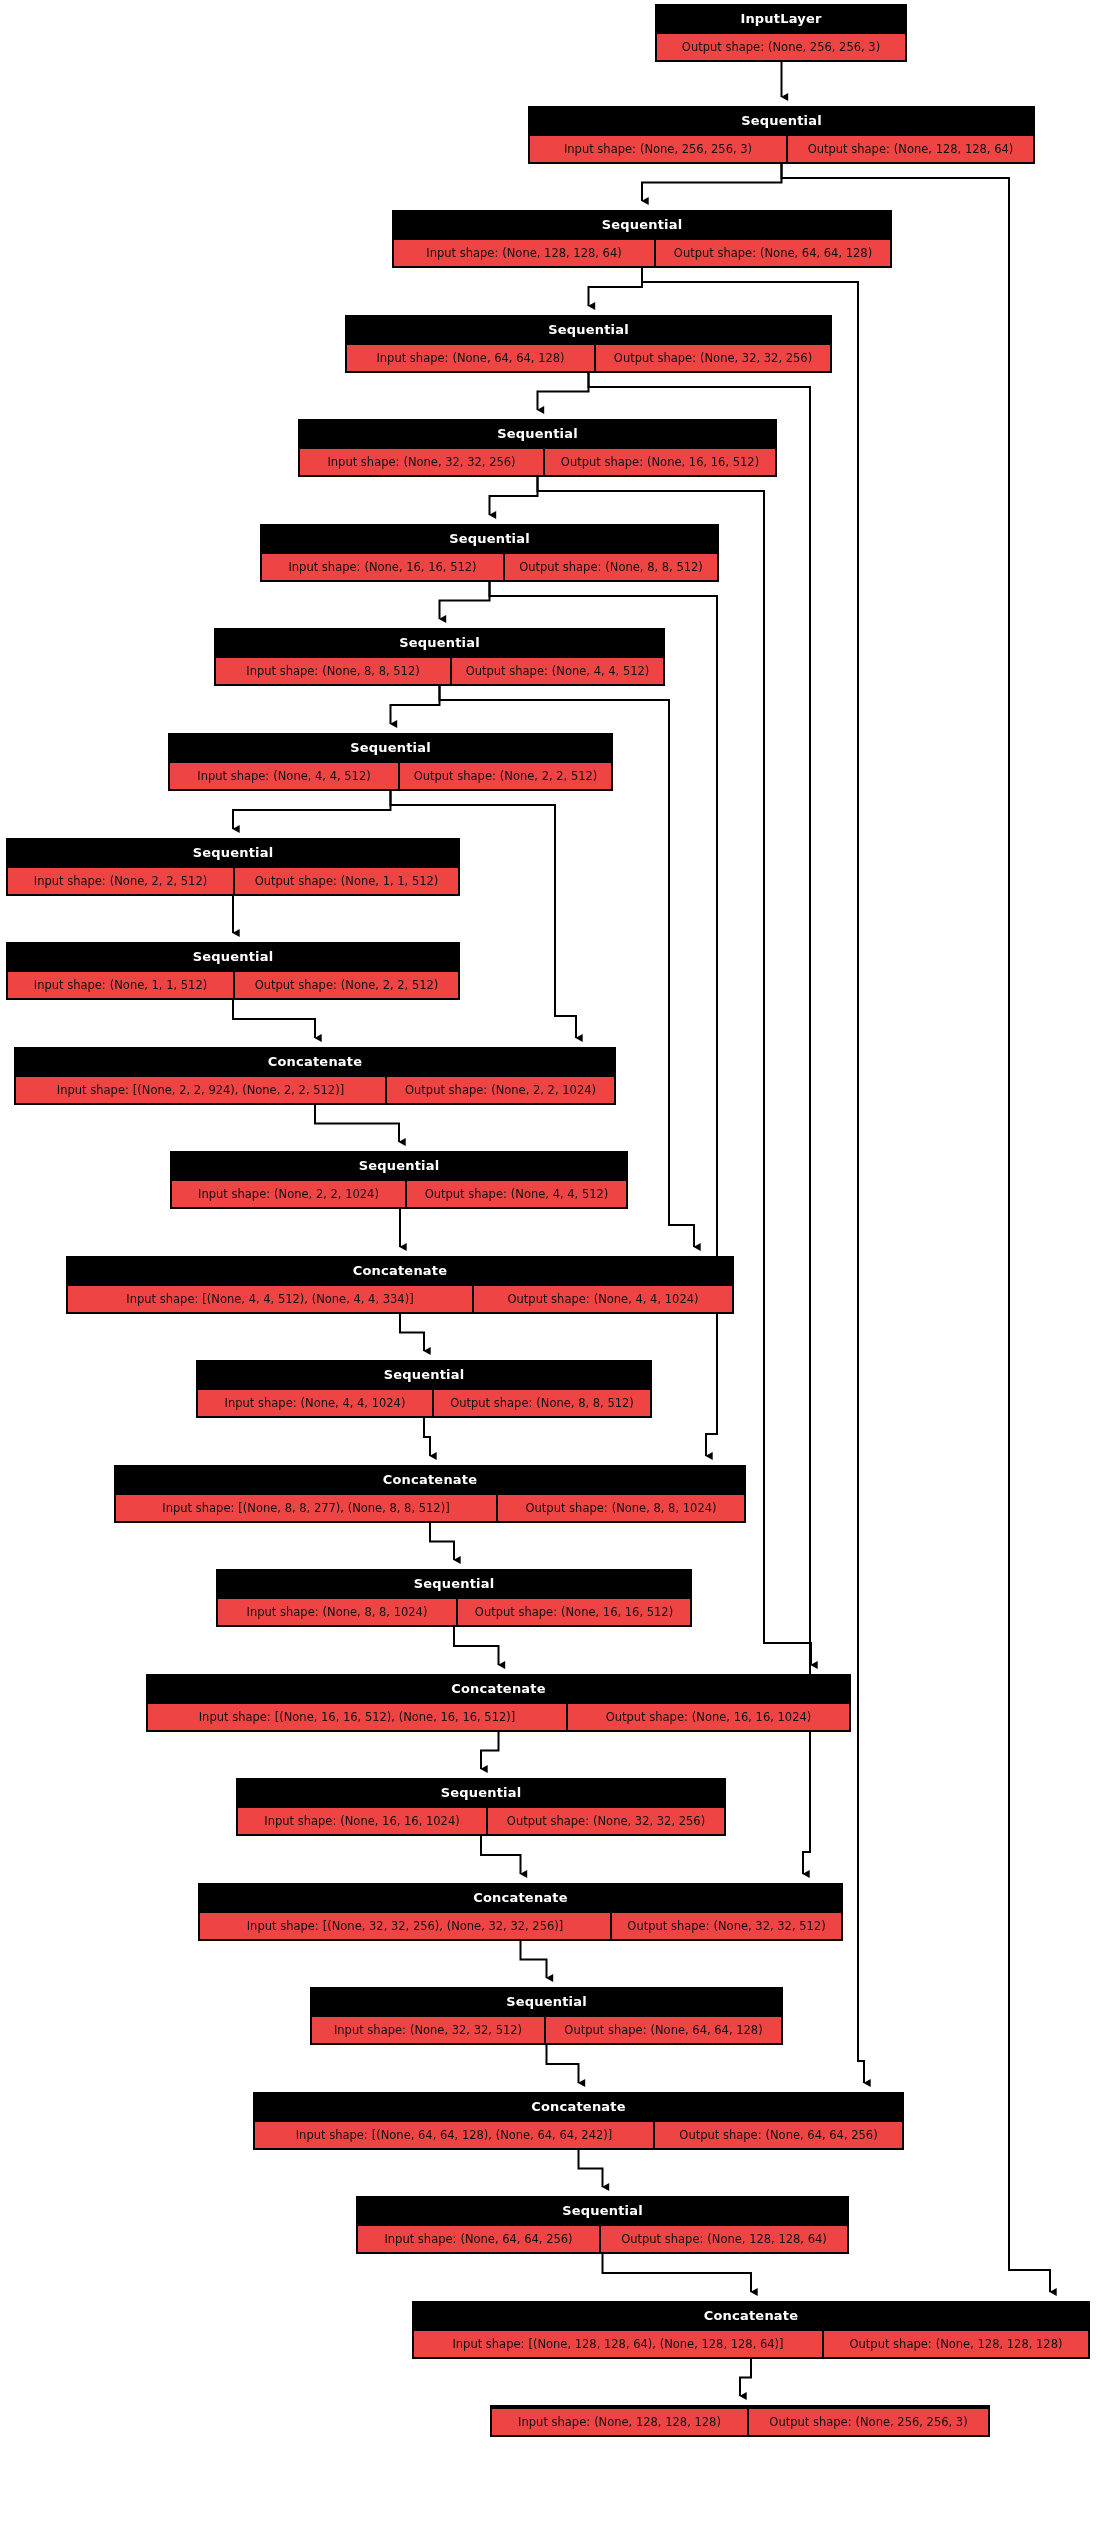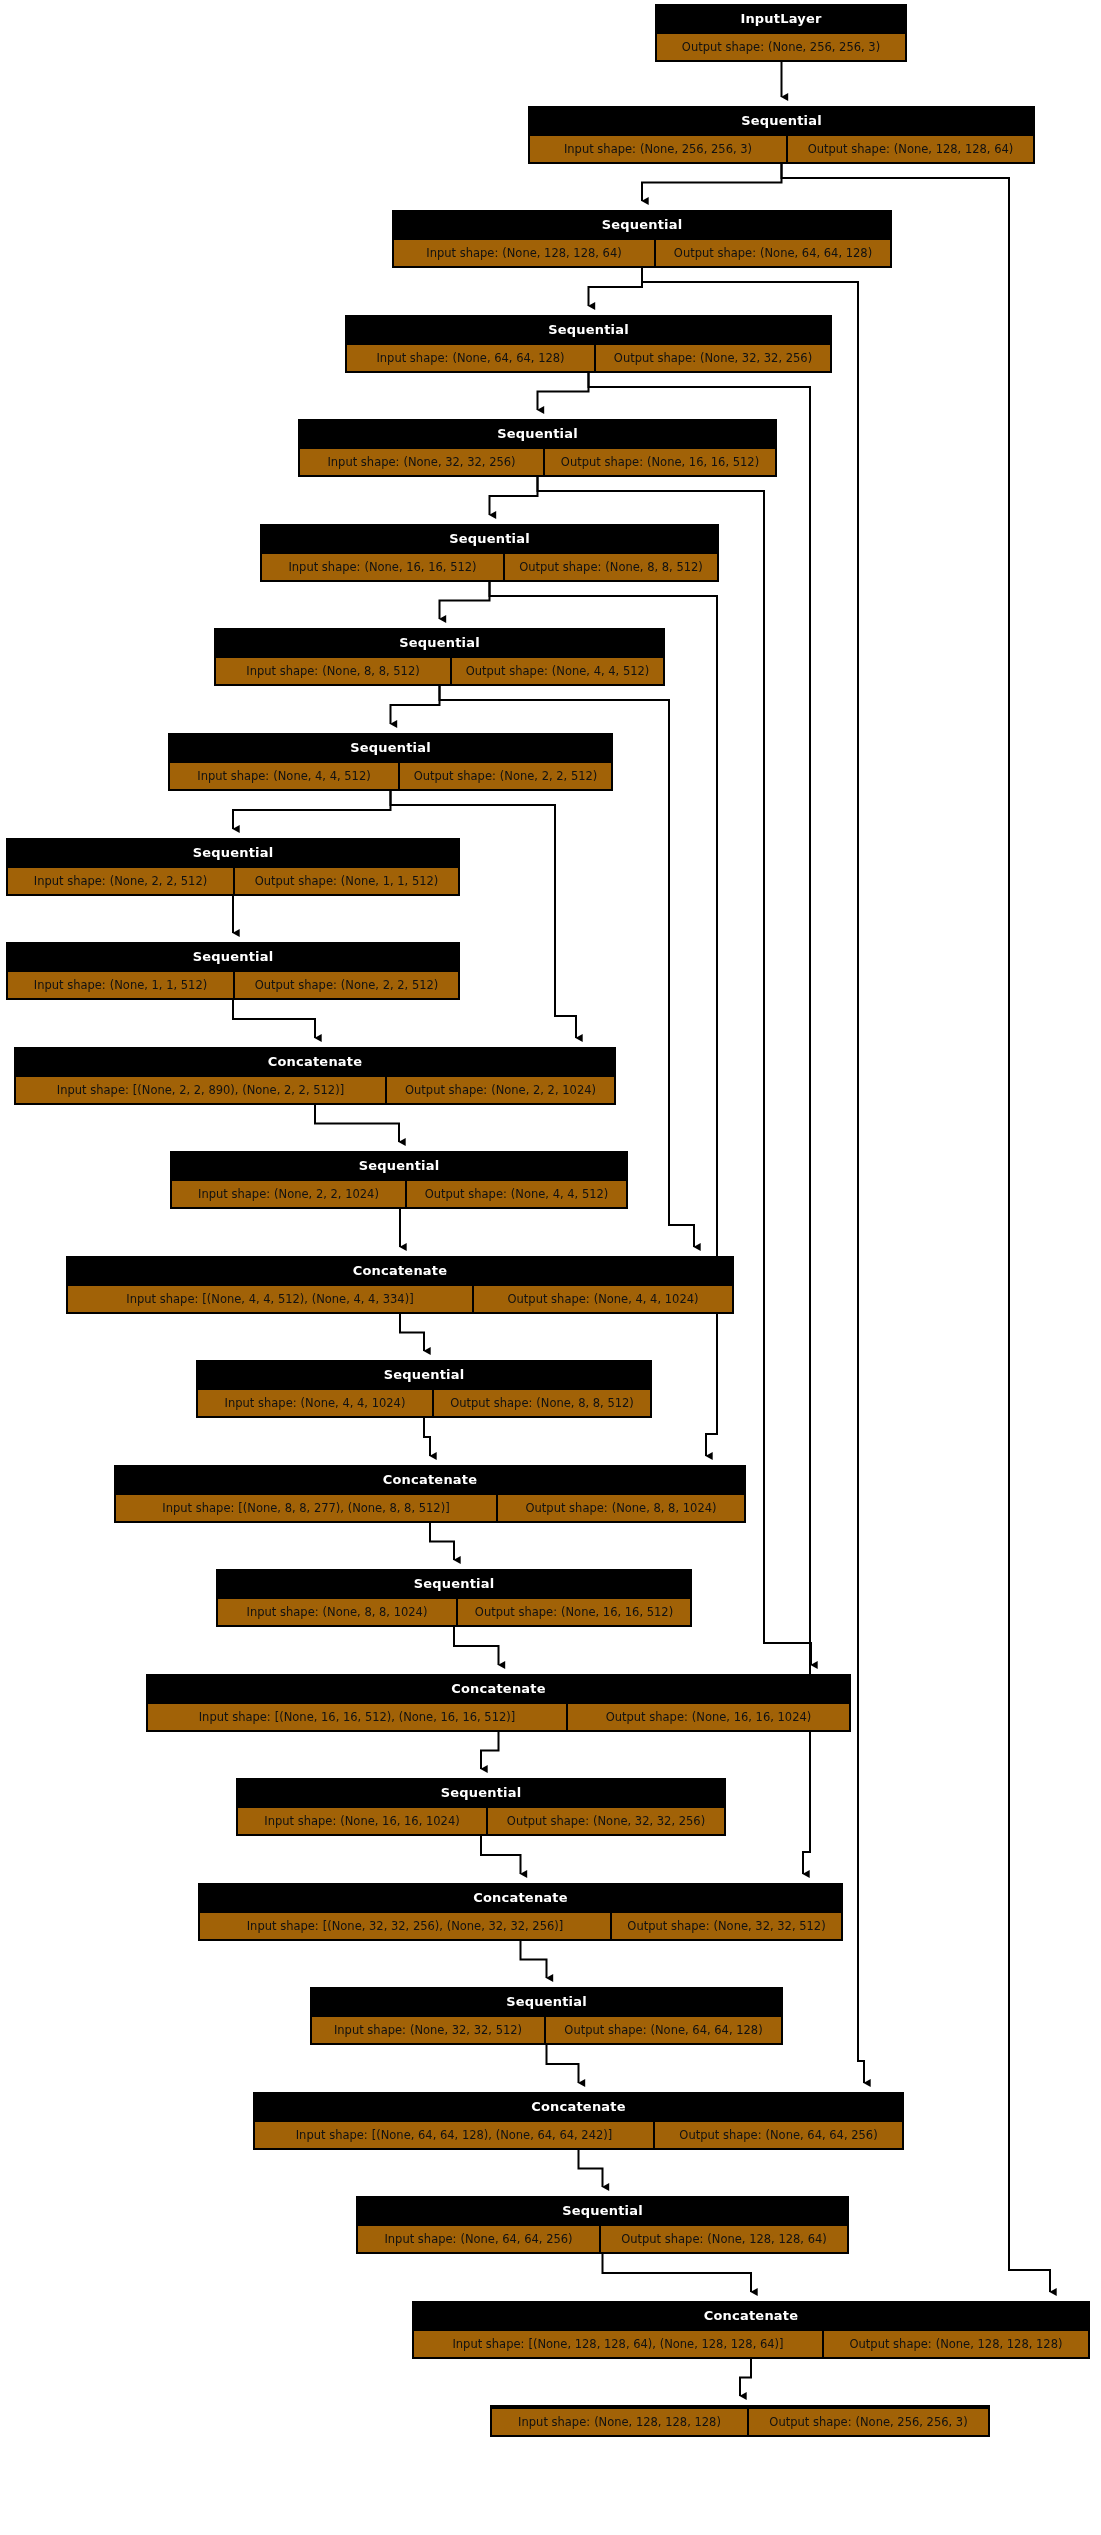--- a/index.html
+++ b/index.html
@@ -1,19 +1,19 @@
 <!DOCTYPE html>
 <html><head>
 <meta charset="utf-8">
 <style>
   html,body{margin:0;padding:0;background:#ffffff;}
   body{font-family:"DejaVu Sans","Liberation Sans",sans-serif;}
   #canvas{position:relative;width:1101px;height:2535px;background:#fff;overflow:hidden;}
   svg.edges{position:absolute;left:0;top:0;width:1101px;height:2535px;pointer-events:none;}
-  .node{position:absolute;box-sizing:border-box;border:2px solid #000;background:#a16207;}
+  .node{position:absolute;box-sizing:border-box;border:2px solid #000;background:#ef4444;}
   .node .title{
     background:#000;color:#fff;text-align:center;
     font-weight:bold;font-size:13px;line-height:26px;height:26px;
     letter-spacing:.2px;white-space:nowrap;overflow:hidden;
   }
   .node .shapes{display:flex;height:28px;box-sizing:border-box;text-align:center;}
   .node .cell{
     flex:0 0 auto;display:flex;align-items:center;justify-content:center;
     font-size:11.5px;color:#111;white-space:nowrap;overflow:hidden;
     padding:0 6px;box-sizing:border-box;border-top:2px solid #000;
@@ -192,21 +192,21 @@
             <span class="lbl">Output shape:</span>
             <span class="val">(None, 2, 2, 512)</span>
           </div>
         </div>
       </div>
       <div class="node" style="left: 14px; top: 1047px; width: 602px;">
         <div class="title">Concatenate</div>
         <div class="shapes">
           <div class="cell inp" style="flex: 0 0 371px;">
             <span class="lbl">Input shape:</span>
-            <span class="val">[(None, 2, 2, 890), (None, 2, 2, 512)]</span>
+            <span class="val">[(None, 2, 2, 924), (None, 2, 2, 512)]</span>
           </div>
           <div class="cell only">
             <span class="lbl">Output shape:</span>
             <span class="val">(None, 2, 2, 1024)</span>
           </div>
         </div>
       </div>
       <div class="node" style="left: 170px; top: 1151px; width: 458px;">
         <div class="title">Sequential</div>
         <div class="shapes">

